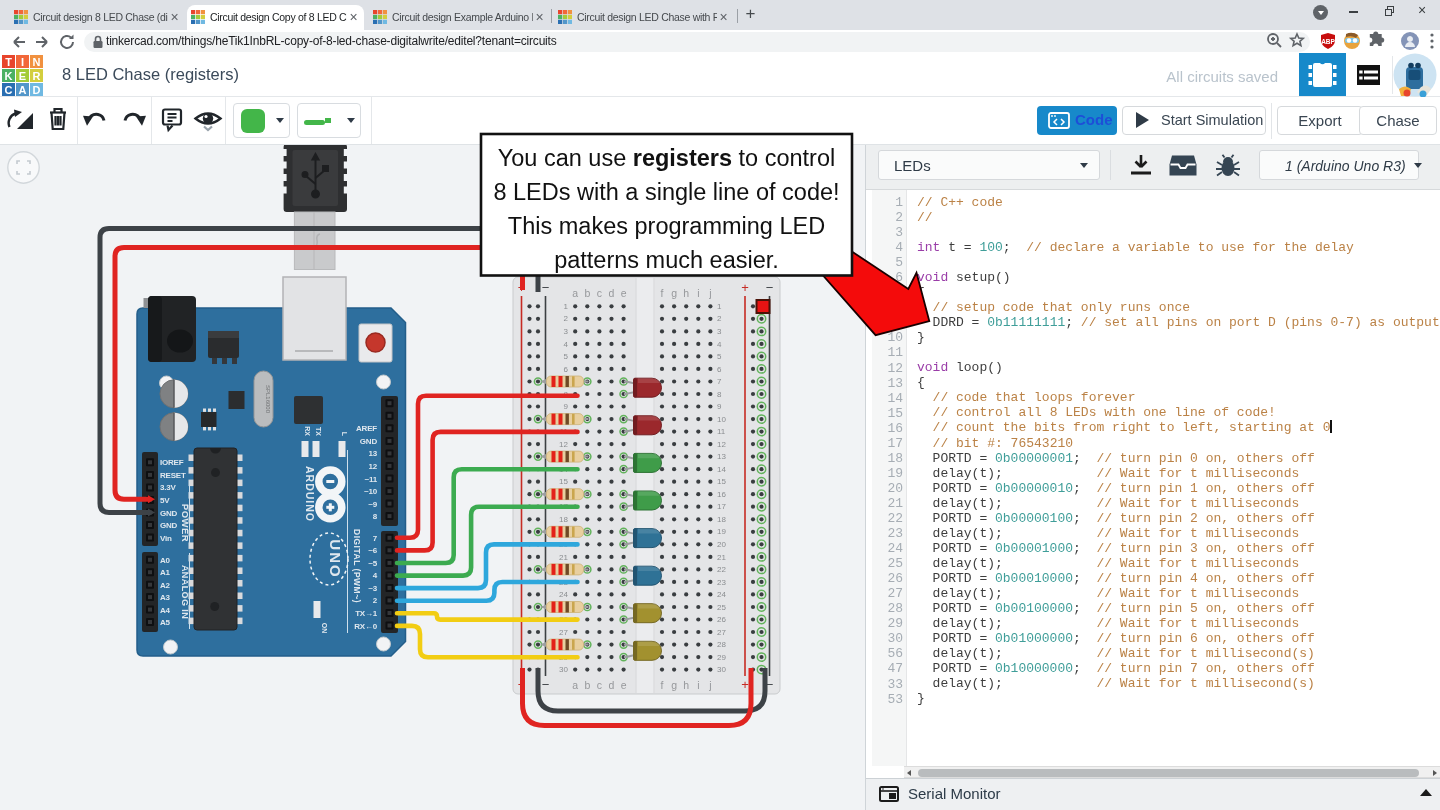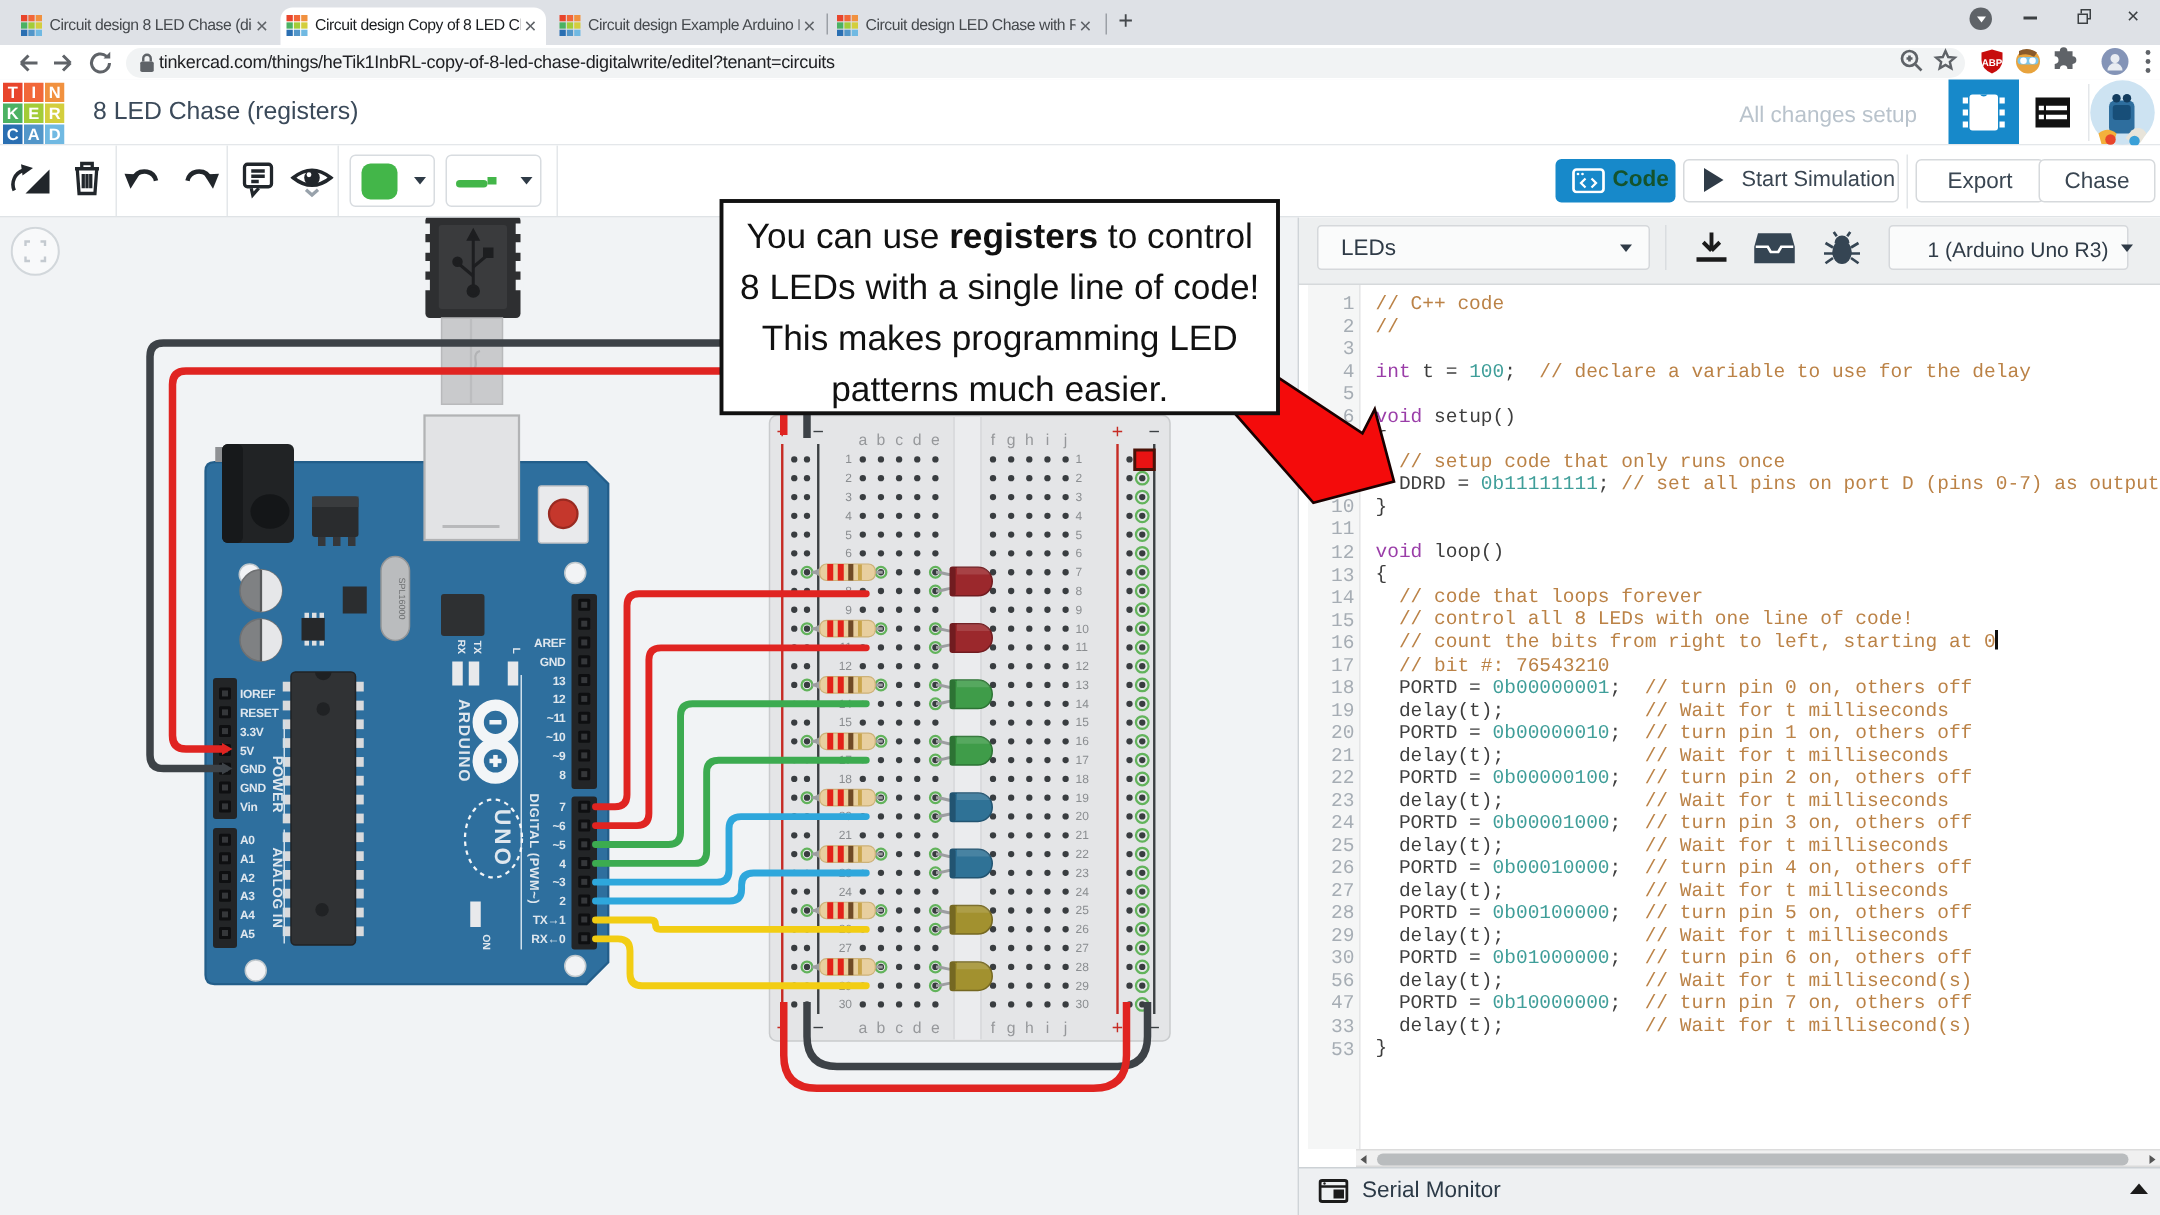--- a/index.html
+++ b/index.html
@@ -1046,21 +1046,21 @@
           <text x="34.5" y="10.5">N</text>
           <text x="6.5" y="24.5">K</text>
           <text x="20.5" y="24.5">E</text>
           <text x="34.5" y="24.5">R</text>
           <text x="6.5" y="38.5">C</text>
           <text x="20.5" y="38.5">A</text>
           <text x="34.5" y="38.5">D</text>
         </g>
       </svg></div>
     <div id="tktitle">8 LED Chase (registers)</div>
-    <div id="saved">All changes setup</div>
+    <div id="saved">All circuits saved</div>
     <div id="chipbtn"></div>
     <svg class="abs" style="left:1306px;top:60px" width="33" height="30" viewBox="0 0 33 30">
       <g fill="#fff">
         <rect x="7" y="3" width="19" height="24" rx="2"></rect>
         <rect x="2.5" y="5" width="3.5" height="4"></rect>
         <rect x="2.5" y="13" width="3.5" height="4"></rect>
         <rect x="2.5" y="21" width="3.5" height="4"></rect>
         <rect x="27" y="5" width="3.5" height="4"></rect>
         <rect x="27" y="13" width="3.5" height="4"></rect>
         <rect x="27" y="21" width="3.5" height="4"></rect>
@@ -1135,21 +1135,21 @@
       <div class="abs" style="left:325px;top:20.5px;width:5.5px;height:5px;background:#43b649;"></div>
       <div class="caret" style="left:347px;top:21px;"></div>
     </div>
     <div id="codebtn"></div>
     <svg class="abs" style="left:1048px;top:112px" width="22" height="17" viewBox="0 0 22 17">
       <rect x="1" y="1" width="20" height="15" rx="2" fill="none" stroke="#fff" stroke-width="1.8"></rect>
       <circle cx="4" cy="4" r="0.9" fill="#fff"></circle>
       <circle cx="7" cy="4" r="0.9" fill="#fff"></circle>
       <path d="M9,7 l-3,3 3,3 M13,7 l3,3 -3,3" fill="none" stroke="#fff" stroke-width="1.5"></path>
     </svg>
-    <div class="abs" style="left:1075px;top:111px;color:#14532d;font-size:15px;font-weight:bold;">Code</div>
+    <div class="abs" style="left:1075px;top:111px;color:#1d4ed8;font-size:15px;font-weight:bold;">Code</div>
     <div class="btn" style="left:1122px;width:144px;"></div>
     <div class="abs" style="left:1136px;top:112px;width:0;height:0;border-top:8px solid transparent;border-bottom:8px solid transparent;border-left:13px solid #2f3b47;"></div>
     <div class="abs" style="left:1161px;top:112px;font-size:14.5px;color:#3a4652;">Start Simulation</div>
     <div class="btn" style="left:1277px;width:86px;line-height:27px;">Export</div>
     <div class="btn" style="left:1359px;width:78px;line-height:27px;">Chase</div>
     <div class="abs" style="left:1271px;top:103px;width:1px;height:36px;background:#e2e5e8"></div>
     <div id="panel">
       <div id="phead"></div>
       <div class="dd" style="left:12px;top:5px;width:222px;">
         <span style="position:absolute;left:15px;top:6px;">LEDs</span>
@@ -1166,21 +1166,21 @@
       </svg>
       <svg class="abs" style="left:349px;top:8px" width="26" height="26" viewBox="0 0 26 26">
         <ellipse cx="13" cy="15" rx="6.5" ry="8" fill="#354553"></ellipse>
         <path d="M8,9 a5,5 0 0 1 10,0 z" fill="#354553"></path>
         <g stroke="#354553" stroke-width="1.8" fill="none">
           <path d="M7,12 l-5,-3 M7,16 h-6 M7,19 l-5,3.5"></path>
           <path d="M19,12 l5,-3 M19,16 h6 M19,19 l5,3.5"></path>
           <path d="M9.5,4.5 l-2,-2.8 M16.5,4.5 l2,-2.8"></path>
         </g>
       </svg>
-      <div class="dd" style="left:393px;top:5px;width:160px;">
+      <div class="dd" style="left:393px;top:5px;width:160px;font-style:italic;">
         <span style="position:absolute;left:25px;top:7px;font-size:14px;">1 (Arduino Uno R3)</span>
       </div>
       <div class="caret" style="left:548px;top:18px;"></div>
       <div id="gutter"></div>
       <div id="gutnums">
         <div>1</div>
         <div>2</div>
         <div>3</div>
         <div>4</div>
         <div>5</div>

